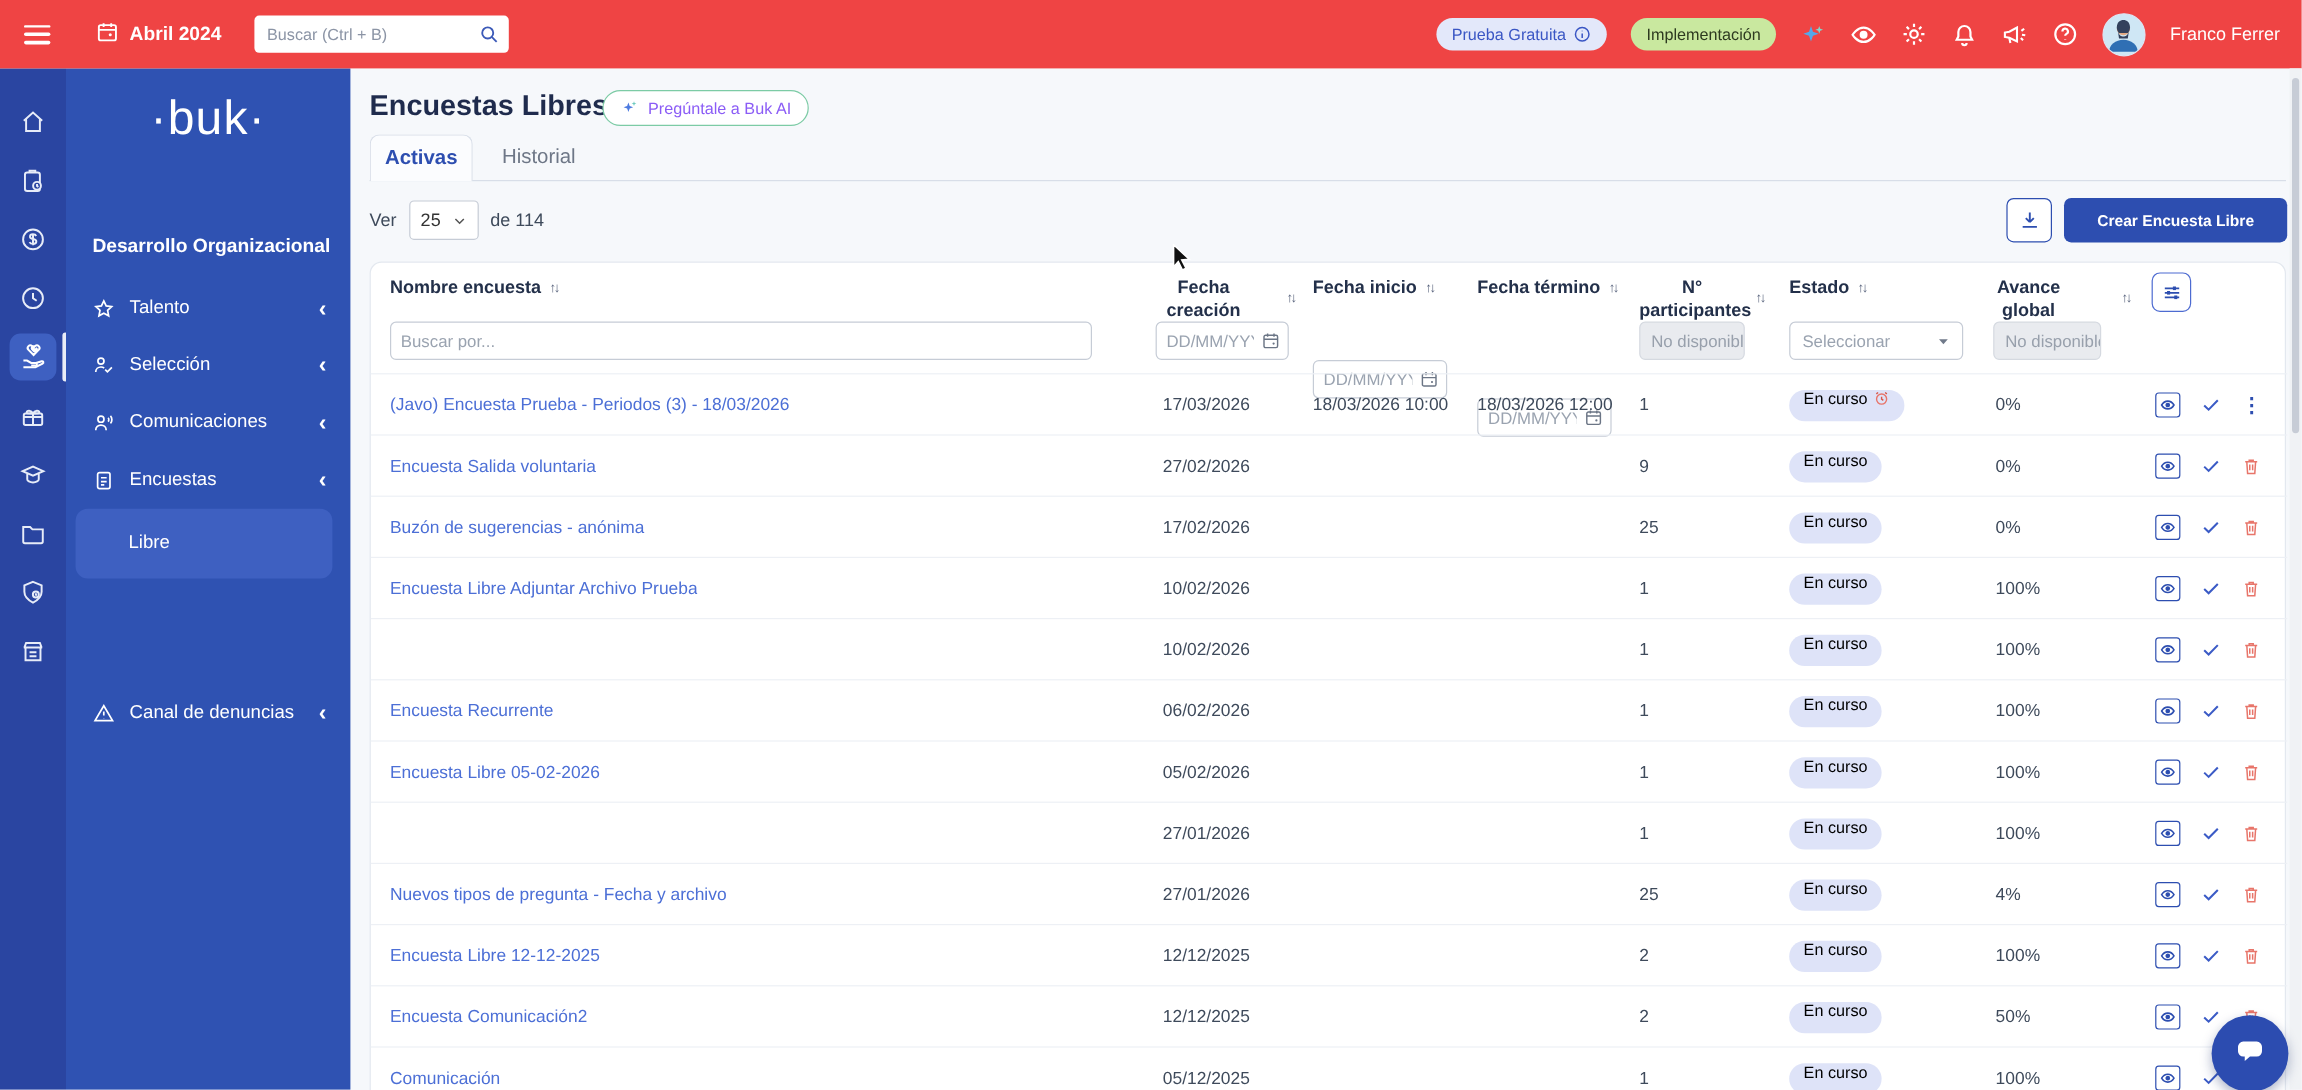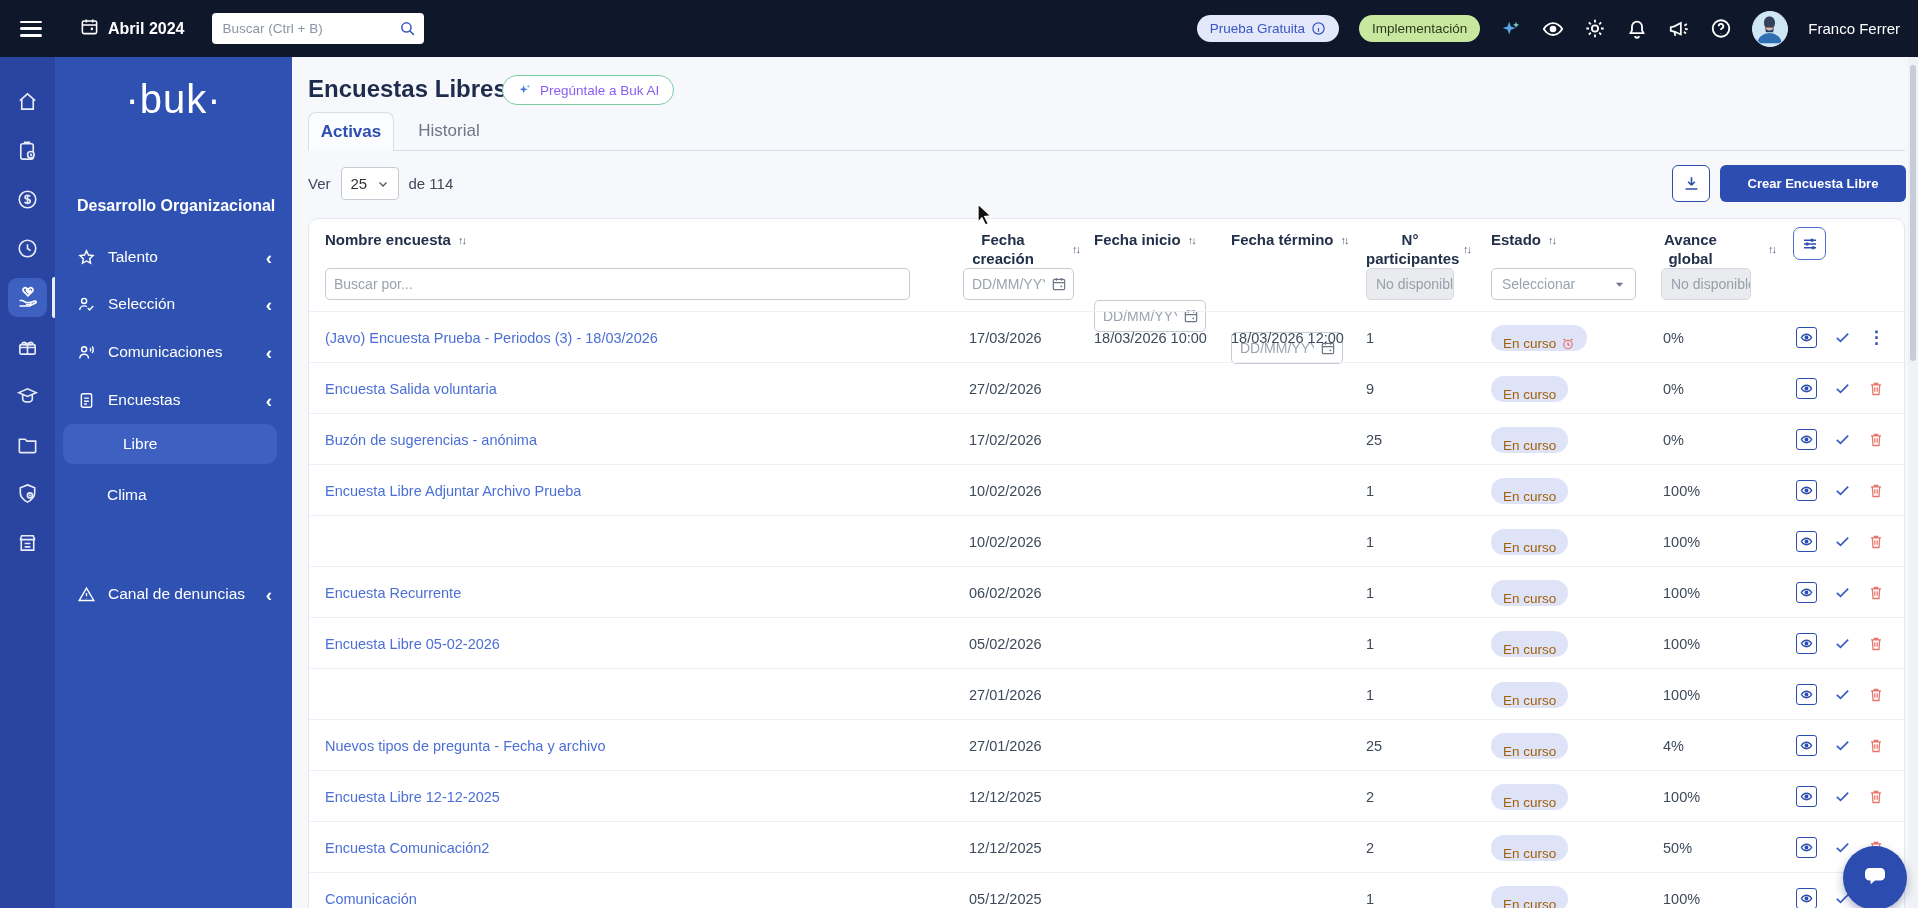--- a/index.html
+++ b/index.html
@@ -1,21 +1,21 @@
 <!DOCTYPE html>
 <html><head>
 <meta charset="utf-8">
 <style>
   * { margin:0; padding:0; box-sizing:border-box; }
   html,body { width:1918px; height:908px; overflow:hidden;
     font-family:"Liberation Sans", sans-serif; background:#F6F8FB; }
 
   
   .topbar { position:absolute; top:0; left:0; width:1918px; height:57px;
-    background:#0f172a; display:flex; align-items:center; color:#fff; z-index:40; }
+    background:#ef4444; display:flex; align-items:center; color:#fff; z-index:40; }
   .hamburger { width:22px; height:16px; margin-left:20px; display:flex; flex-direction:column;
     justify-content:space-between; cursor:pointer; }
   .hamburger span { height:2.5px; background:#fff; border-radius:2px; }
   .period { display:flex; align-items:center; gap:9px; margin-left:38px; font-weight:bold; font-size:16px; }
   .searchbox { position:relative; margin-left:28px; width:212px; height:31px; }
   .searchbox input { width:100%; height:100%; border:none; border-radius:4px; padding:0 32px 0 10px;
     font-size:13.5px; color:#333; font-family:inherit; }
   .searchbox input::placeholder { color:#8B94A5; }
   .searchbox svg { position:absolute; right:8px; top:7px; }
   .topbar-right { margin-left:auto; display:flex; align-items:center; gap:20px; padding-right:18px; }
@@ -39,22 +39,22 @@
   .rail-slot svg { position:relative; }
   .panel { position:absolute; top:57px; left:55px; width:237px; height:851px; background:#2F52B2; z-index:30; color:#fff; }
   .logo { position:absolute; top:20px; left:0; width:237px; text-align:center; font-size:40px;
     font-weight:500; letter-spacing:1px; }
   .section-title { position:absolute; top:140px; left:22px; font-size:16px; font-weight:bold; }
   .nav-item { position:absolute; left:0; width:237px; height:46px; display:flex; align-items:center;
     gap:12px; padding:0 20px 0 22px; font-size:15.5px; cursor:pointer; }
   .nav-item .chev { margin-left:auto; font-size:19px; font-weight:bold; line-height:1; }
   .sub-item { position:absolute; left:0; width:237px; height:46px; display:flex; align-items:center;
     padding-left:52px; font-size:15.5px; cursor:pointer; }
-  .sub-active { position:absolute; left:8px; width:214px; height:40px; background:#3E60C1;
-    border-radius:10px; display:flex; align-items:center; padding-left:60px; font-size:15.5px; cursor:pointer; }
+  .sub-active { position:absolute; left:8px; width:214px; height:58px; background:#3E60C1;
+    border-radius:10px; display:flex; align-items:center; padding-left:44px; font-size:15.5px; cursor:pointer; }
 
   
   .content { position:absolute; top:57px; left:292px; width:1626px; height:851px; background:#F6F8FB; }
   .page-title { position:absolute; top:18px; left:16px; font-size:24px; font-weight:600; color:#1F2B4D; }
   .ai-btn { position:absolute; top:18px; left:210px; height:30px; border:1px solid #7CCBA5; background:#fff;
     border-radius:15px; display:flex; align-items:center; gap:7px; padding:0 14px; font-size:13.5px;
     color:#8b5cf6; cursor:pointer; }
   .tabline { position:absolute; top:93px; left:16px; width:1597px; height:1px; background:#D8DEE8; }
   .tab-active { position:absolute; top:55px; left:16px; width:86px; height:39px; background:#FBFCFE;
     border:1px solid #D8DEE8; border-bottom:none; border-radius:8px 8px 0 0; display:flex;
@@ -97,22 +97,22 @@
   .tcell { position:absolute; top:0; height:51px; display:flex; align-items:center; font-size:14.5px; color:#3E4A5B; }
   .c-name { left:8px; width:640px; padding-left:8px; }
   .c-name a { color:#4C6FD6; text-decoration:none; white-space:nowrap; overflow:hidden; }
   .c-created { left:652px; width:125px; padding-left:8px; }
   .c-start { left:777px; width:137px; padding-left:8px; white-space:nowrap; }
   .c-end { left:914px; width:135px; padding-left:8px; white-space:nowrap; }
   .c-part { left:1049px; width:125px; padding-left:8px; }
   .c-estado { left:1174px; width:170px; padding-left:8px; }
   .c-avance { left:1344px; width:136px; padding-left:10px; }
   .c-actions { left:1480px; width:117px; gap:17px; padding-left:7px; }
-  .badge { background:#DEE3F8; color:#a16207; font-size:13.5px; border-radius:13px; height:26px;
-    padding:0 12px; display:flex; align-items:flex-end; gap:5px; }
+  .badge { background:#DEE3F8; color:#000000; font-size:13.5px; border-radius:13px; height:26px;
+    padding:0 12px; display:flex; align-items:flex-start; gap:5px; }
   .eye-btn { width:21px; height:21px; border:1.5px solid #2D4EB0; border-radius:3px; display:flex;
     align-items:center; justify-content:center; cursor:pointer; background:#fff; }
   .kebab { font-size:17px; font-weight:bold; color:#2D4EB0; cursor:pointer; }
   .act { cursor:pointer; display:flex; align-items:center; }
 
   
   .scroll-track { position:absolute; top:57px; right:0; width:10px; height:851px; background:#F0F2F5; z-index:45; }
   .scroll-thumb { position:absolute; top:8px; left:2px; width:6px; height:296px; background:#C7CCD6; border-radius:3px; }
   .chat-fab { position:absolute; left:1843px; top:846px; width:64px; height:64px; border-radius:50%;
     background:#2C4CB0; box-shadow:0 4px 10px rgba(20,40,100,.35); display:flex; align-items:center;
@@ -307,23 +307,20 @@
     <svg width="19" height="19" viewBox="0 0 24 24" fill="none" stroke="#fff" stroke-width="1.8">
         <rect x="5.5" y="3.5" width="13" height="17" rx="2"></rect>
         <path d="M9 9h6M9 13h6M9 16.5h3.5"></path>
       </svg>
     <span>Encuestas</span>
     <span class="chev">‹</span>
   </div>
 
   <div class="sub-active" style="top:367px">
     <span>Libre</span>
-  </div>
-  <div class="sub-item" style="top:415px">
-    <span>Clima</span>
   </div>
 
   <div class="nav-item" style="top:514px">
     <svg width="19" height="19" viewBox="0 0 24 24" fill="none" stroke="#fff" stroke-width="1.8">
         <path d="M12 4L2.8 19.5h18.4z"></path>
         <path d="M12 10v4.2M12 16.8v.4"></path>
       </svg>
     <span>Canal de denuncias</span>
     <span class="chev">‹</span>
   </div>

